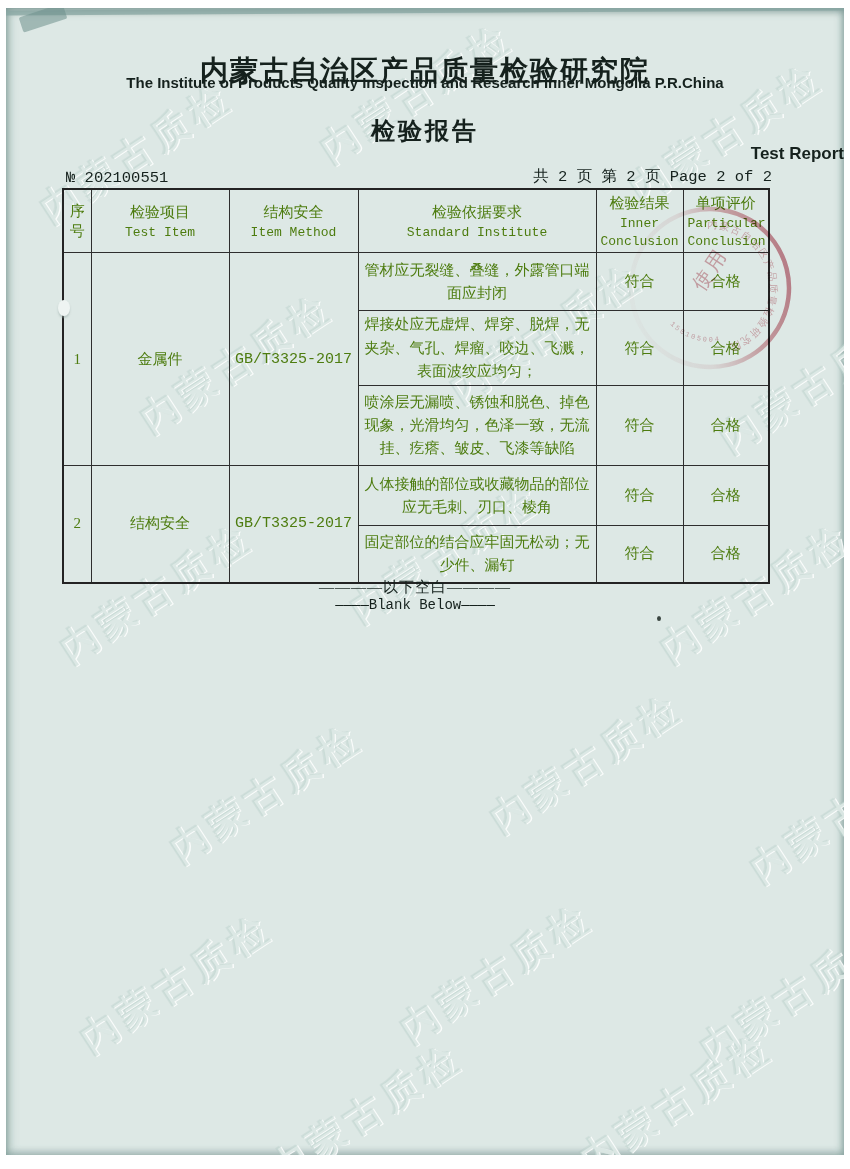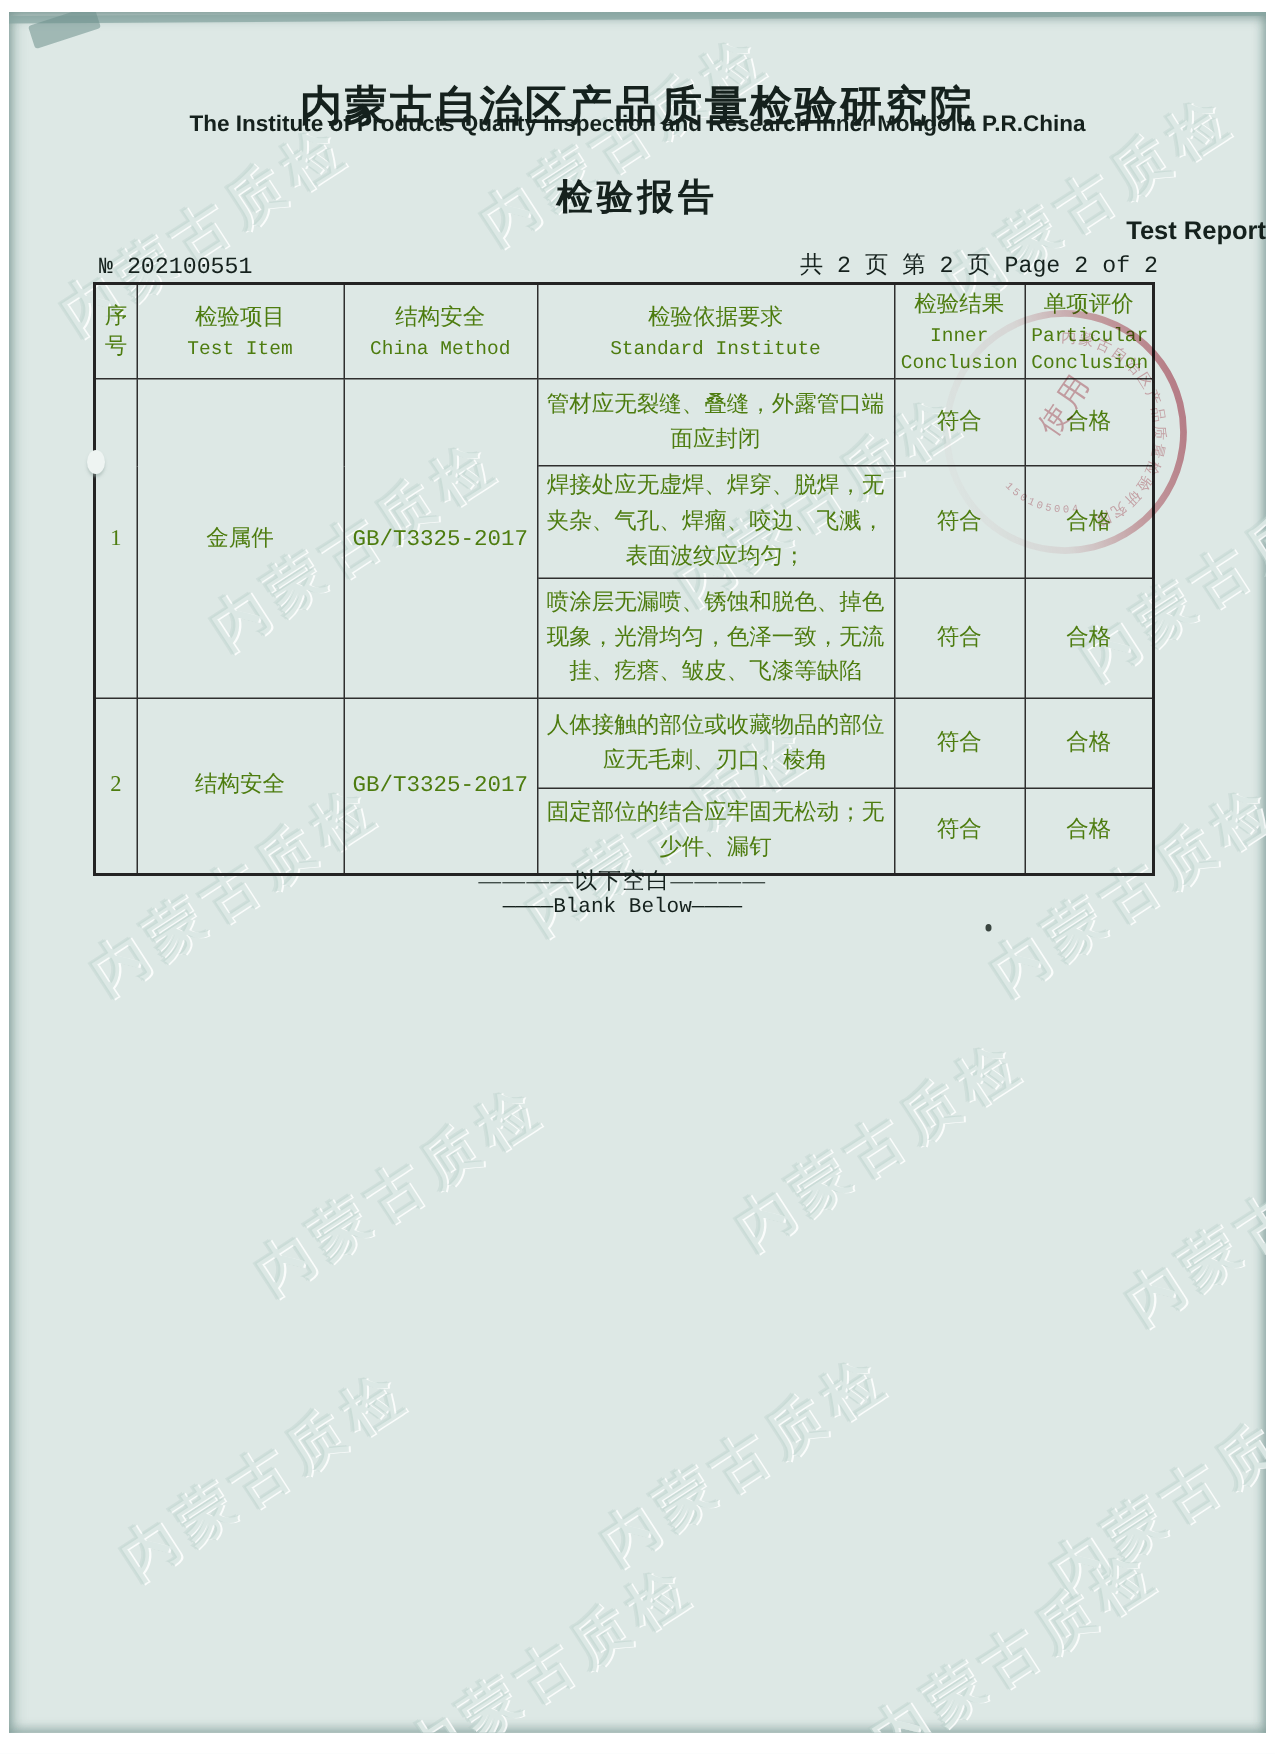--- a/index.html
+++ b/index.html
@@ -125,21 +125,21 @@
           <tr style="height:57px">
             <td>
               <span class="cn no-hdr">序号</span>
             </td>
             <td>
               <span class="cn">检验项目</span>
               <span class="en">Test Item</span>
             </td>
             <td>
               <span class="cn">结构安全</span>
-              <span class="en">China Method</span>
+              <span class="en">Item Method</span>
             </td>
             <td>
               <span class="cn">检验依据要求</span>
               <span class="en">Standard Institute</span>
             </td>
             <td>
               <span class="cn">检验结果</span>
               <span class="en">Inner Conclusion</span>
             </td>
             <td>

